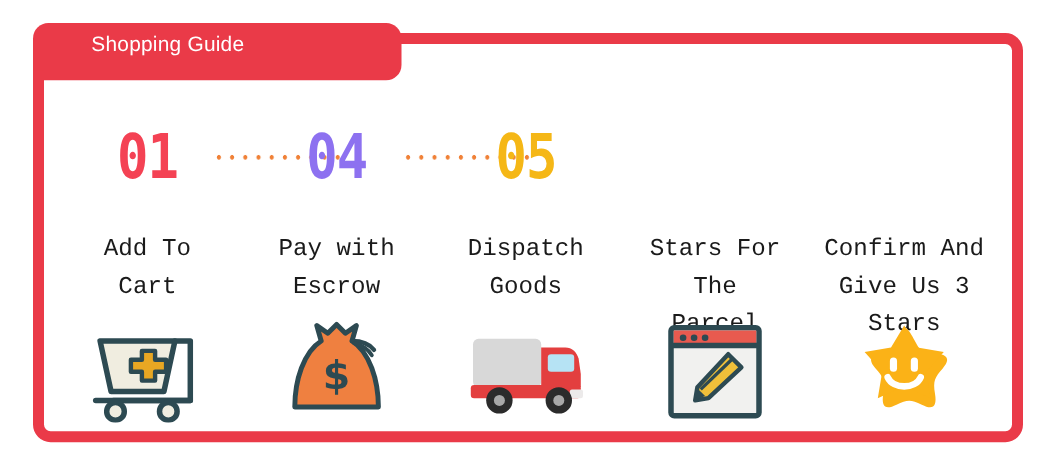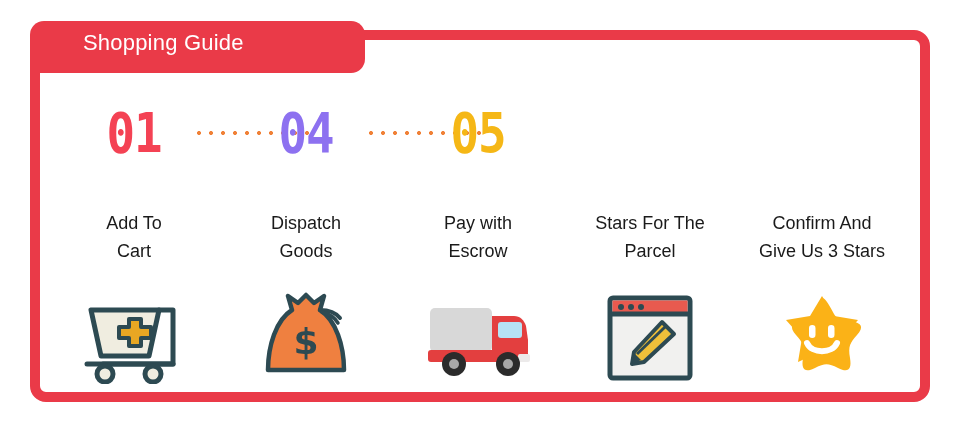--- a/index.html
+++ b/index.html
@@ -43,42 +43,42 @@
     height: 52px;
     background: #ea3a48;
     border-radius: 14px 14px 14px 0;
     z-index: 5;
   }
   #title-text {
     position: absolute;
     left: 53px;
     top: 9px;
     color: #ffffff;
-    font-size: 22px;
+    font-size: 19px;
     font-weight: 400;
     letter-spacing: 0.2px;
     font-family: "Liberation Sans", sans-serif;
     white-space: nowrap;
   }
   
   #tab-merge {
     position: absolute;
     left: 30px;
     top: 64px;
     width: 10px;
     height: 22px;
     background: #ea3a48;
     z-index: 6;
   }
 
   
   .num-row {
     position: absolute;
     left: 48px;
-    top: 102px;
+    top: 112px;
     width: 864px;
     height: 62px;
     display: flex;
     flex-direction: row;
     align-items: center;
     z-index: 4;
   }
   .num-cell {
     width: 172px;
     display: flex;
@@ -105,23 +105,23 @@
     background-size: 12px 6px;
     background-repeat: repeat-x;
     background-position: 0 center;
   }
 
   
   .label {
     margin-top: 0;
     text-align: center;
     color: #1a1a1a;
-    font-size: 18px;
+    font-size: 22px;
     line-height: 1.55;
-    font-family: Liberation Sans, sans-serif;
+    font-family: Liberation Mono, monospace;
     font-weight: 400;
     white-space: pre-line;
     width: 170px;
   }
   .label-slot {
     position: absolute;
     left: 48px;
     top: 210px;
     width: 864px;
     display: flex;
@@ -179,26 +179,26 @@
       <span class="num" style="color:#f5b716">05</span>
     </div>
   </div>
 
   <div class="label-slot">
     <div class="label-cell">
       <div class="label">Add To
 Cart</div>
     </div>
     <div class="label-cell">
+      <div class="label">Pay with
+Escrow</div>
+    </div>
+    <div class="label-cell">
       <div class="label">Dispatch
 Goods</div>
-    </div>
-    <div class="label-cell">
-      <div class="label">Pay with
-Escrow</div>
     </div>
     <div class="label-cell">
       <div class="label">Stars For The
 Parcel</div>
     </div>
     <div class="label-cell">
       <div class="label">Confirm And
 Give Us 3 Stars</div>
     </div>
   </div>

